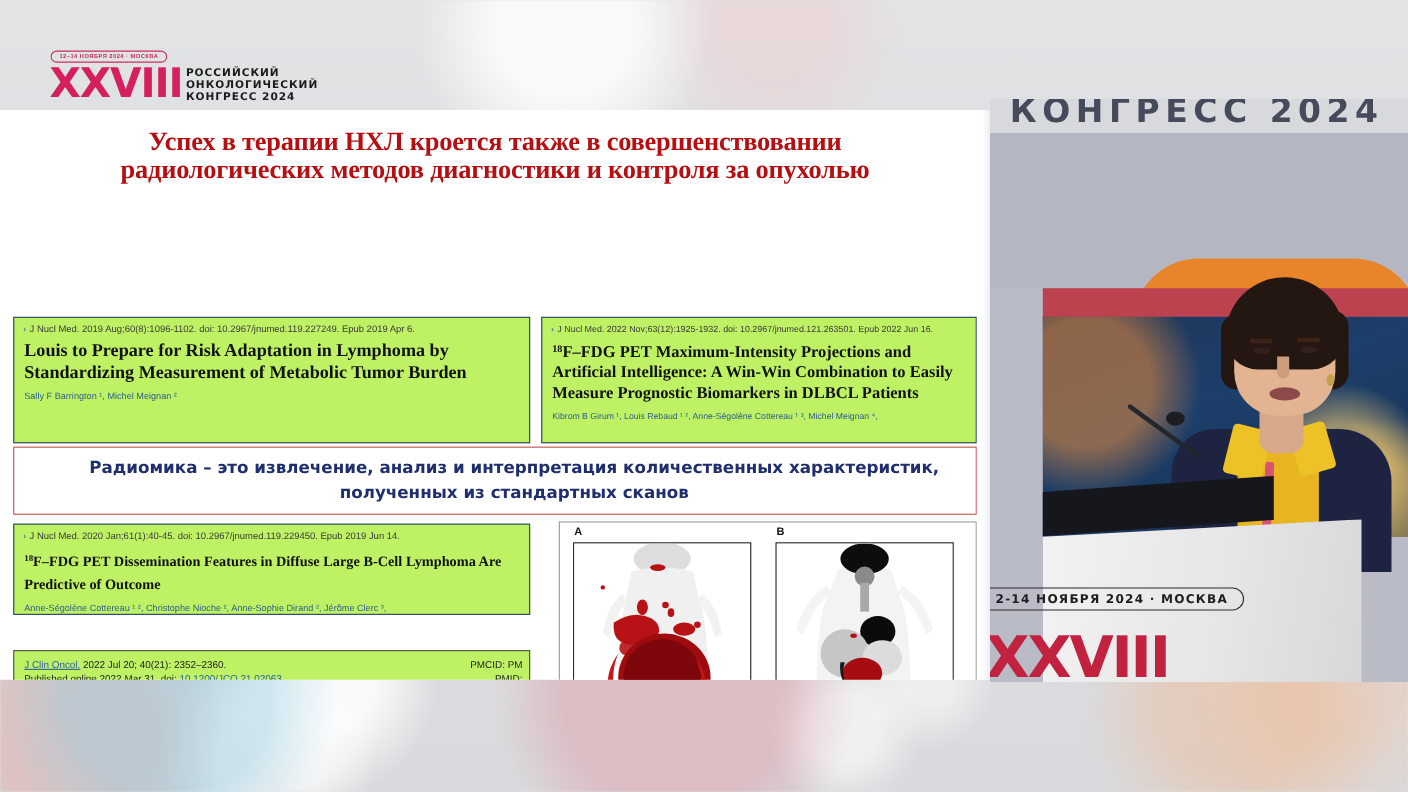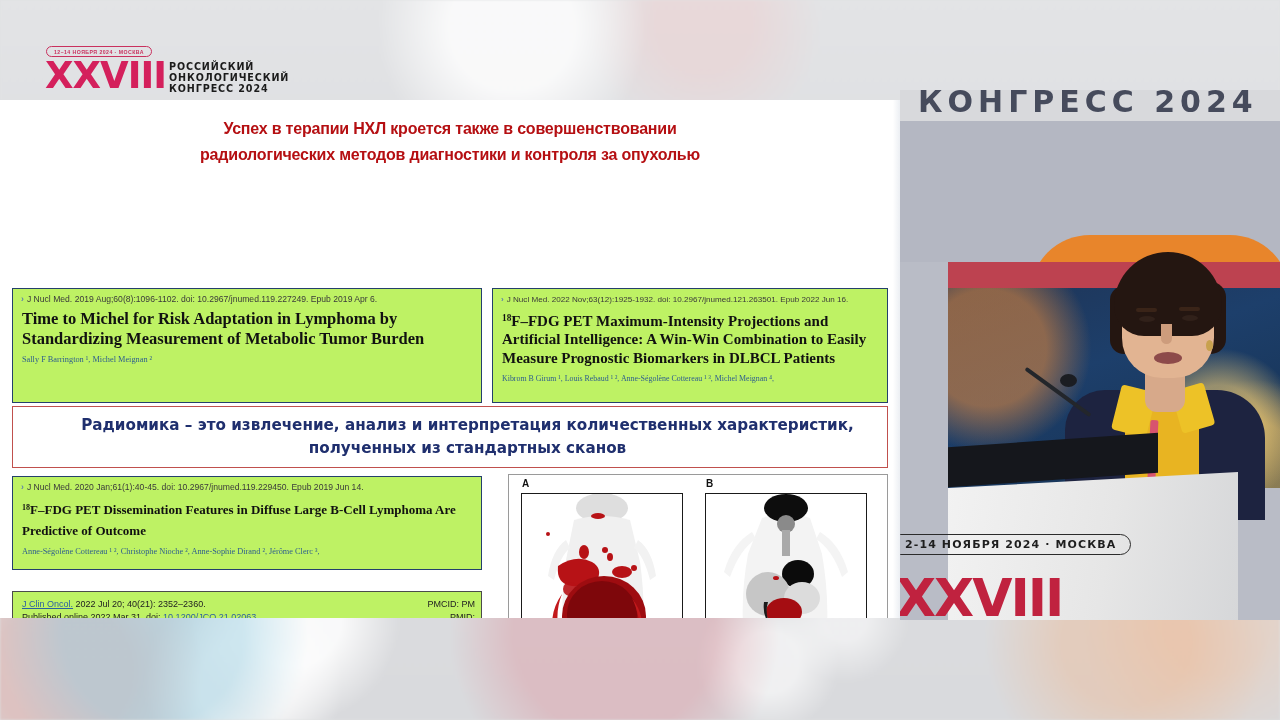--- a/index.html
+++ b/index.html
@@ -66,23 +66,23 @@
   
   #slide{
     position:absolute;left:0;top:100px;width:900px;height:518px;
     background:#ffffff;
     overflow:hidden;
   }
   #slide-title{
     margin:16px 18px 0 18px;
     text-align:center;
     color:#b50f12;
-    font-family:Liberation Sans, sans-serif;
+    font-family:Liberation Serif, serif;
     font-weight:bold;
-    font-size:16px;
+    font-size:24px;
     line-height:26px;
     letter-spacing:-.2px;
   }
 
   .paper-box{
     position:absolute;
     background:#bef264;
     border:1.4px solid #24406b;
     box-sizing:border-box;
     overflow:hidden;
@@ -96,21 +96,21 @@
   }
   .cite-line .chev{color:#5b7fae;font-weight:bold;margin-right:3px;}
   .paper-title{
     font-family:"Liberation Serif", serif;
     font-weight:bold;
     color:#111;
     padding:4px 9px 0 9px;
   }
   .paper-title sup{font-size:.62em;vertical-align:.52em;}
   .authors{
-    font-family:Liberation Serif, serif;
+    font-family:Liberation Sans, sans-serif;
     font-size:8.3px;color:#2e5e8e;
     line-height:12px;
     padding:5px 9px 0 9px;
     white-space:nowrap;
     overflow:hidden;
   }
 
   
   #box1{left:12px;top:188px;width:470px;height:115px;}
   #box1 .paper-title{font-size:16.5px;line-height:20px;}
@@ -127,21 +127,21 @@
   }
   #radiomics p{
     margin:0;text-align:center;
     font-family:"DejaVu Sans", sans-serif;
     font-weight:bold;
     color:#1f2f6e;
     font-size:15.2px;line-height:23px;
     padding:0 7px;
   }
   
-  #box3{left:12px;top:376px;width:470px;height:94px;}
+  #box3{left:12px;top:376px;width:470px;height:83px;}
   #box3 .paper-title{font-size:13px;line-height:21px;}
   
   #box4{left:12px;top:491px;width:470px;height:113px;border-color:#4b4b4b;border-width:1.2px;}
   .jco-row{
     display:flex;justify-content:space-between;
     font-family:"Liberation Sans", sans-serif;
     font-size:9px;color:#222;line-height:13px;
     padding:0 6px 0 9px;white-space:nowrap;
   }
   .jco-row:first-of-type{padding-top:6px;}
@@ -326,21 +326,21 @@
 
   <div id="slide-title">
     <div>Успех в терапии НХЛ кроется также в совершенствовании</div>
     <div>радиологических методов диагностики и контроля за опухолью</div>
   </div>
 
   <div class="paper-box" id="box1">
     <div class="cite-line">
       <span class="chev">›</span><span>J Nucl Med. 2019 Aug;60(8):1096-1102. doi: 10.2967/jnumed.119.227249. Epub 2019 Apr 6.</span>
     </div>
-    <div class="paper-title">Time to Michel for Risk Adaptation in Lymphoma by Standardizing Measurement of Metabolic Tumor Burden</div>
+    <div class="paper-title">Louis to Prepare for Risk Adaptation in Lymphoma by Standardizing Measurement of Metabolic Tumor Burden</div>
     <div class="authors">Sally F Barrington ¹, Michel Meignan ²</div>
   </div>
 
   <div class="paper-box" id="box2">
     <div class="cite-line">
       <span class="chev">›</span><span>J Nucl Med. 2022 Nov;63(12):1925-1932. doi: 10.2967/jnumed.121.263501. Epub 2022 Jun 16.</span>
     </div>
     <div class="paper-title"><sup>18</sup><span>F–FDG PET Maximum-Intensity Projections and Artificial Intelligence: A Win-Win Combination to Easily Measure Prognostic Biomarkers in DLBCL Patients</span></div>
     <div class="authors">Kibrom B Girum ¹, Louis Rebaud ¹ ², Anne-Ségolène Cottereau ¹ ³, Michel Meignan ⁴,</div>
   </div>

